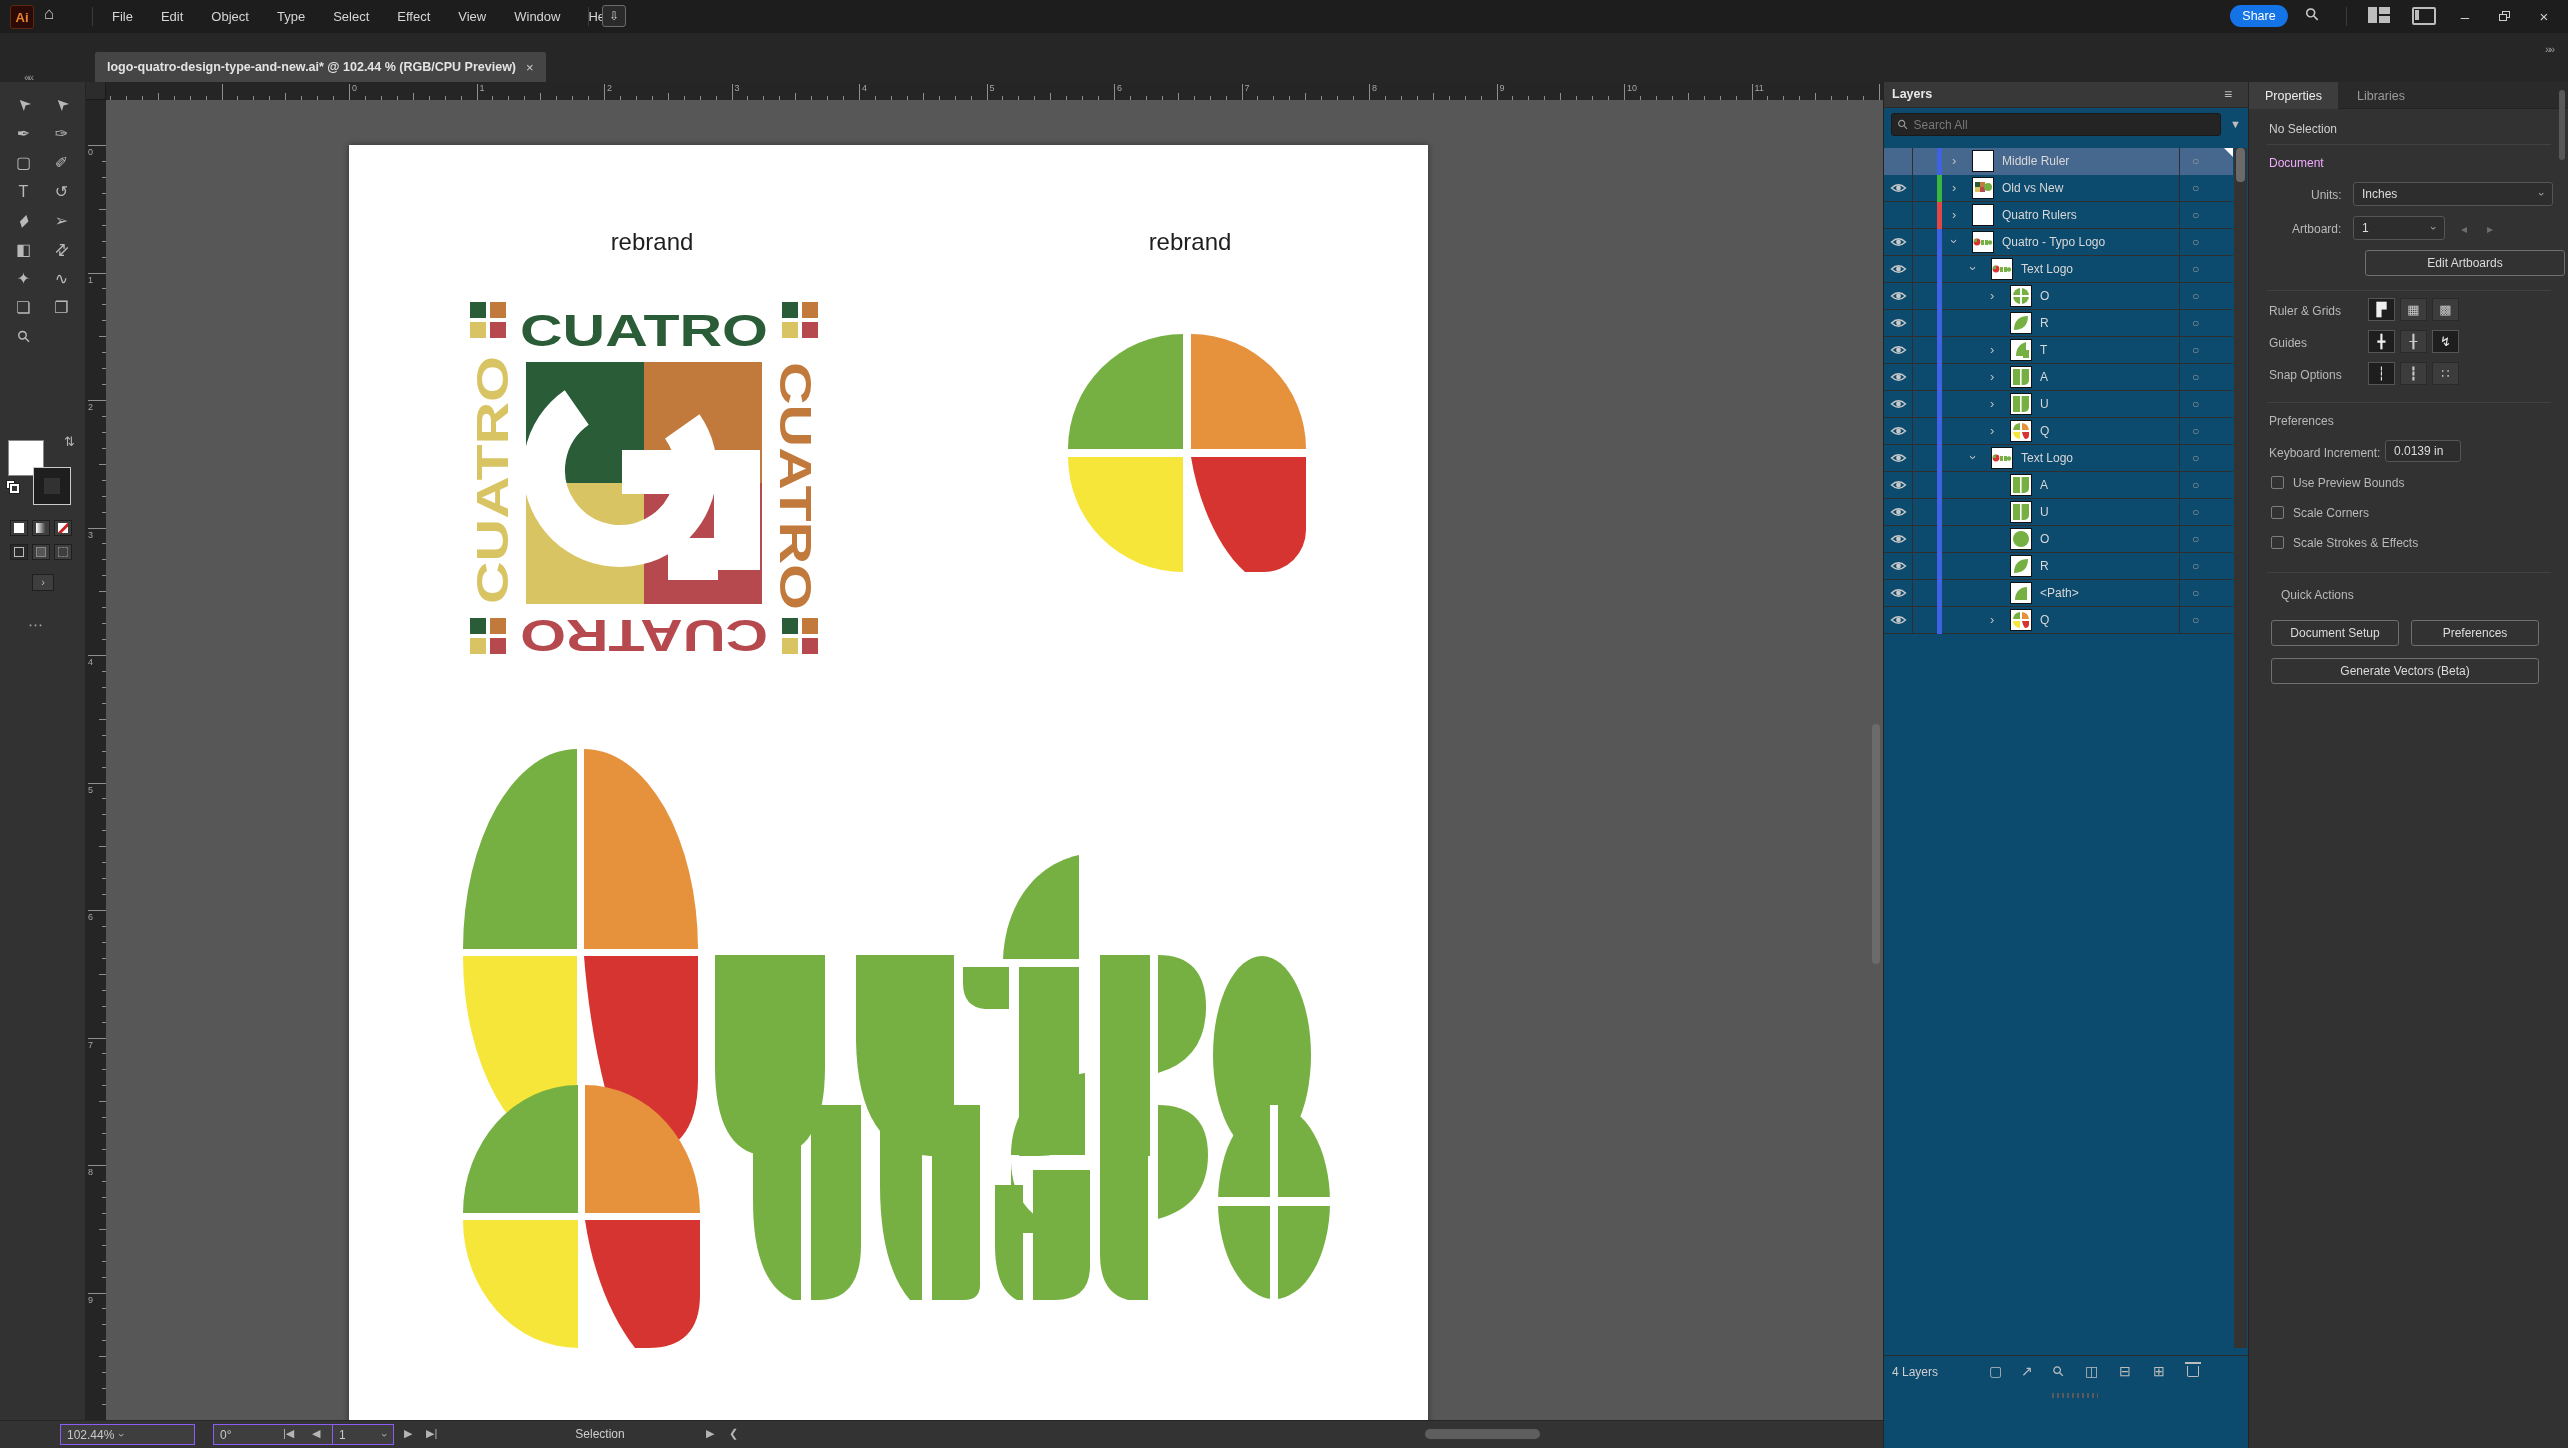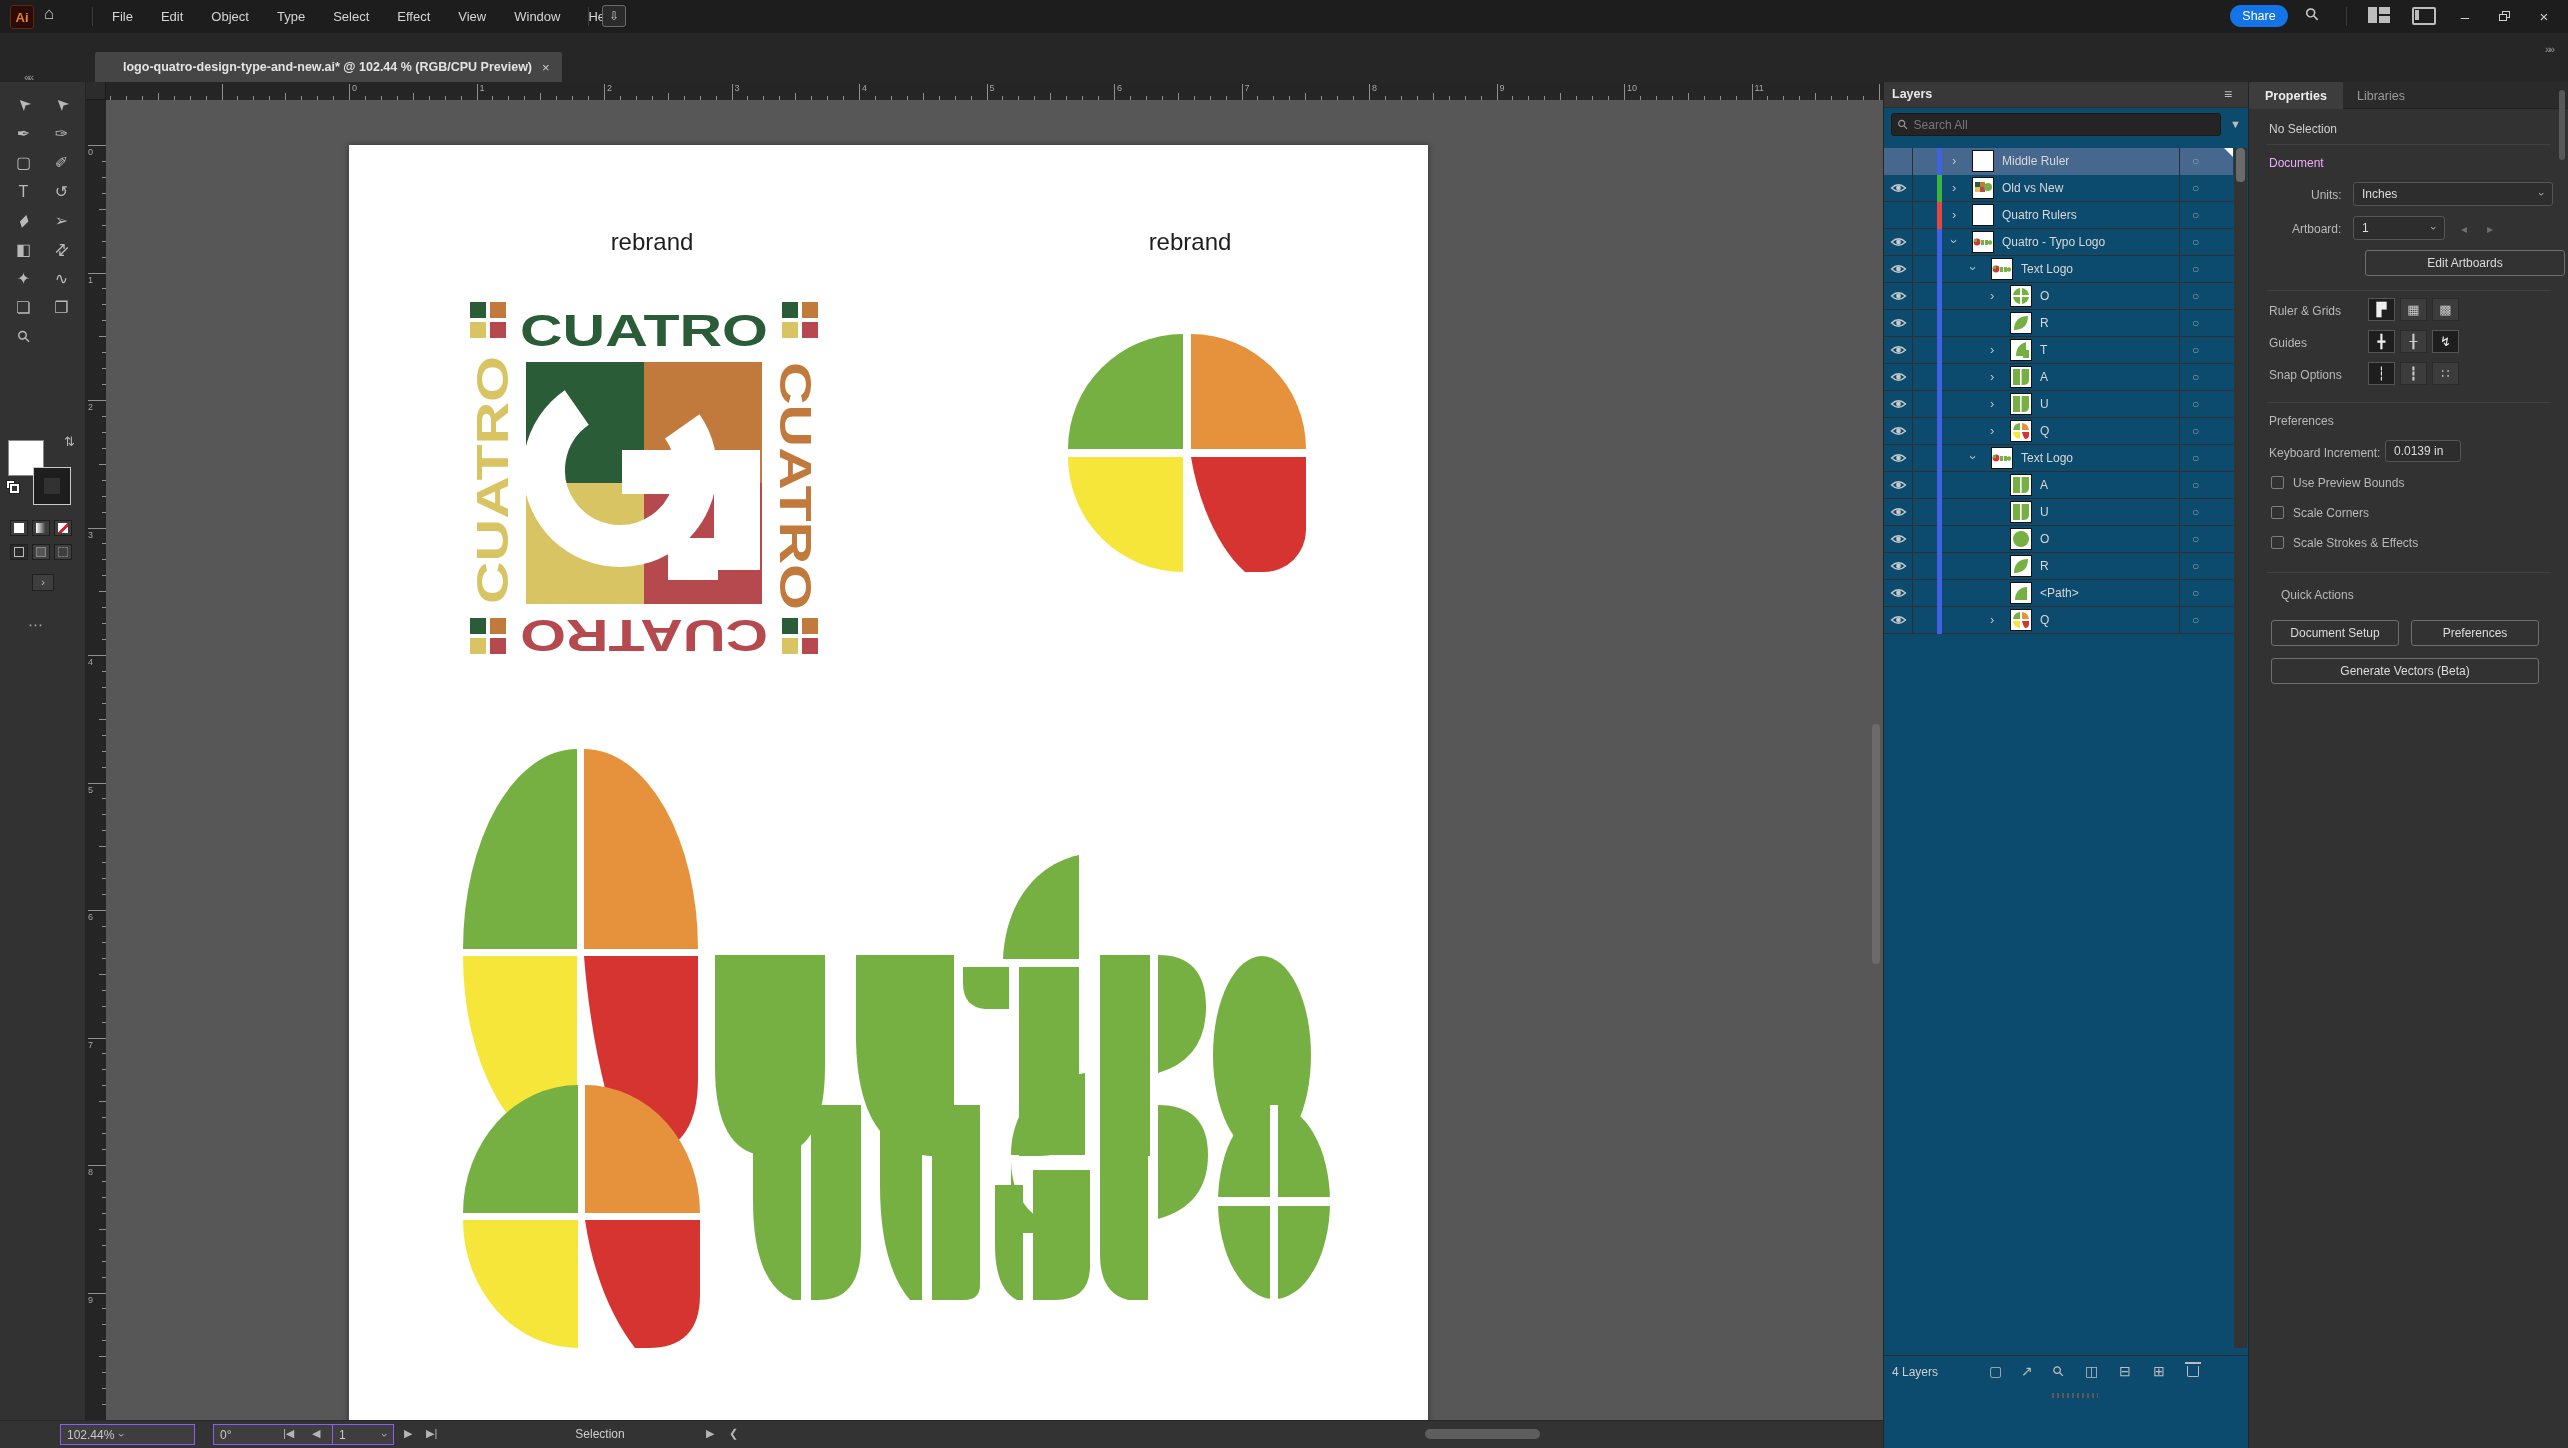--- a/index.html
+++ b/index.html
@@ -21,21 +21,21 @@
   #ws-icon{position:absolute;left:2412px;top:7px;width:24px;height:18px;border:2px solid #bdbdbd;border-radius:2px;}
   #ws-icon i{position:absolute;left:1px;top:1px;width:4px;height:10px;background:#bdbdbd;}
   .winctl{position:absolute;top:0;width:34px;height:32px;color:#cfcfcf;font-size:15px;display:flex;align-items:center;justify-content:center;}
   #restore-icon{position:relative;width:11px;height:10px;}
   #restore-icon .b1{position:absolute;right:0;top:0;width:8px;height:7px;border:1px solid #cfcfcf;}
   #restore-icon .b2{position:absolute;left:0;bottom:0;width:8px;height:7px;border:1px solid #cfcfcf;background:#1d1d1d;}
   
   #tabbar{position:absolute;left:0;top:33px;width:2568px;height:49px;background:#262626;}
   #collapse-left{position:absolute;left:24px;top:38px;font-size:11px;color:#9a9a9a;letter-spacing:-2px;}
   #doc-tab{position:absolute;left:95px;top:19px;height:30px;background:#454545;display:flex;align-items:center;padding:0 12px;border-radius:2px 2px 0 0;}
-  #doc-tab .t{font-size:12.5px;color:#e3e3e3;font-weight:bold;margin-left:16px;}
+  #doc-tab .t{font-size:12.5px;color:#e3e3e3;font-weight:bold;}
   #doc-tab .x{font-size:13px;color:#cdcdcd;margin-left:10px;}
   #collapse-right{position:absolute;left:2545px;top:10px;font-size:11px;color:#9a9a9a;letter-spacing:-2px;}
   
   #toolbar{position:absolute;left:0;top:82px;width:86px;height:1338px;background:#323232;border-right:1px solid #242424;}
   #tools{display:grid;grid-template-columns:38px 38px;justify-content:center;padding-top:8px;}
   #tools .tool{height:29px;display:flex;align-items:center;justify-content:center;font-size:16px;color:#b9b9b9;}
   #fill-swatch{position:absolute;left:8px;top:358px;width:36px;height:36px;background:#fff;border:1px solid #888;}
   #stroke-swatch{position:absolute;left:34px;top:386px;width:36px;height:36px;border:10px solid #1e1e1e;outline:1px solid #c9c9c9;}
   #swap-icon{position:absolute;left:64px;top:352px;font-size:13px;color:#b5b5b5;}
   #mini-swatches{position:absolute;left:6px;top:398px;width:14px;height:14px;}
@@ -97,21 +97,21 @@
   #layers-footer{position:absolute;left:0;top:1273px;width:365px;height:34px;border-top:1px solid #2b2b2b;}
   #layers-count{position:absolute;left:8px;top:9px;font-size:12px;color:#cfcfcf;}
   .lf-ico{position:absolute;top:7px;font-size:14px;color:#bdbdbd;}
   .trash{position:absolute;top:10px;width:12px;height:11px;border:1px solid #bdbdbd;border-top:none;border-radius:0 0 2px 2px;}
   .trash:before{content:"";position:absolute;left:-3px;top:-4px;width:16px;height:2px;background:#bdbdbd;}
   #layers-grip{position:absolute;left:168px;top:1311px;width:46px;height:5px;background:repeating-linear-gradient(90deg,#5a5a5a 0 2px,transparent 2px 5px);}
   
   #props{position:absolute;left:2248px;top:82px;width:320px;height:1366px;background:#323232;border-left:1px solid #242424;font-size:12px;}
   #props-tabs{position:absolute;left:0;top:0;width:320px;height:27px;background:#2a2a2a;border-bottom:1px solid #222;}
   .ptab{position:absolute;top:0;height:27px;display:flex;align-items:center;padding:0 16px;font-size:12.5px;}
-  .ptab.active{background:#3d3d3d;color:#ececec;font-weight:bold;}
+  .ptab.active{background:#3d3d3d;color:#ececec;font-weight:normal;}
   .ptab.idle{color:#9a9a9a;left:92px;}
   .plabel{position:absolute;color:#b9b9b9;}
   .pdivider{position:absolute;left:18px;width:284px;height:1px;background:#414141;}
   .pselect{position:absolute;background:#2d2d2d;border:1px solid #555;border-radius:3px;display:flex;align-items:center;justify-content:space-between;padding:0 8px;color:#dcdcdc;}
   .pbtn{position:absolute;border:1px solid #6f6f6f;border-radius:3px;color:#dcdcdc;display:flex;align-items:center;justify-content:center;background:transparent;font-size:12px;}
   .icobtn{position:absolute;width:27px;height:23px;border:1px solid #2a2a2a;background:#3c3c3c;color:#c9c9c9;display:flex;align-items:center;justify-content:center;font-size:13px;}
   .icobtn.active{background:#1e1e1e;border-color:#555;color:#f0f0f0;}
   .pcheck{position:absolute;width:13px;height:13px;border:1px solid #7d7d7d;border-radius:2px;background:transparent;}
   .navarr{position:absolute;color:#6e6e6e;font-size:12px;}
   #props-sb{position:absolute;left:310px;top:8px;width:7px;height:1340px;}

